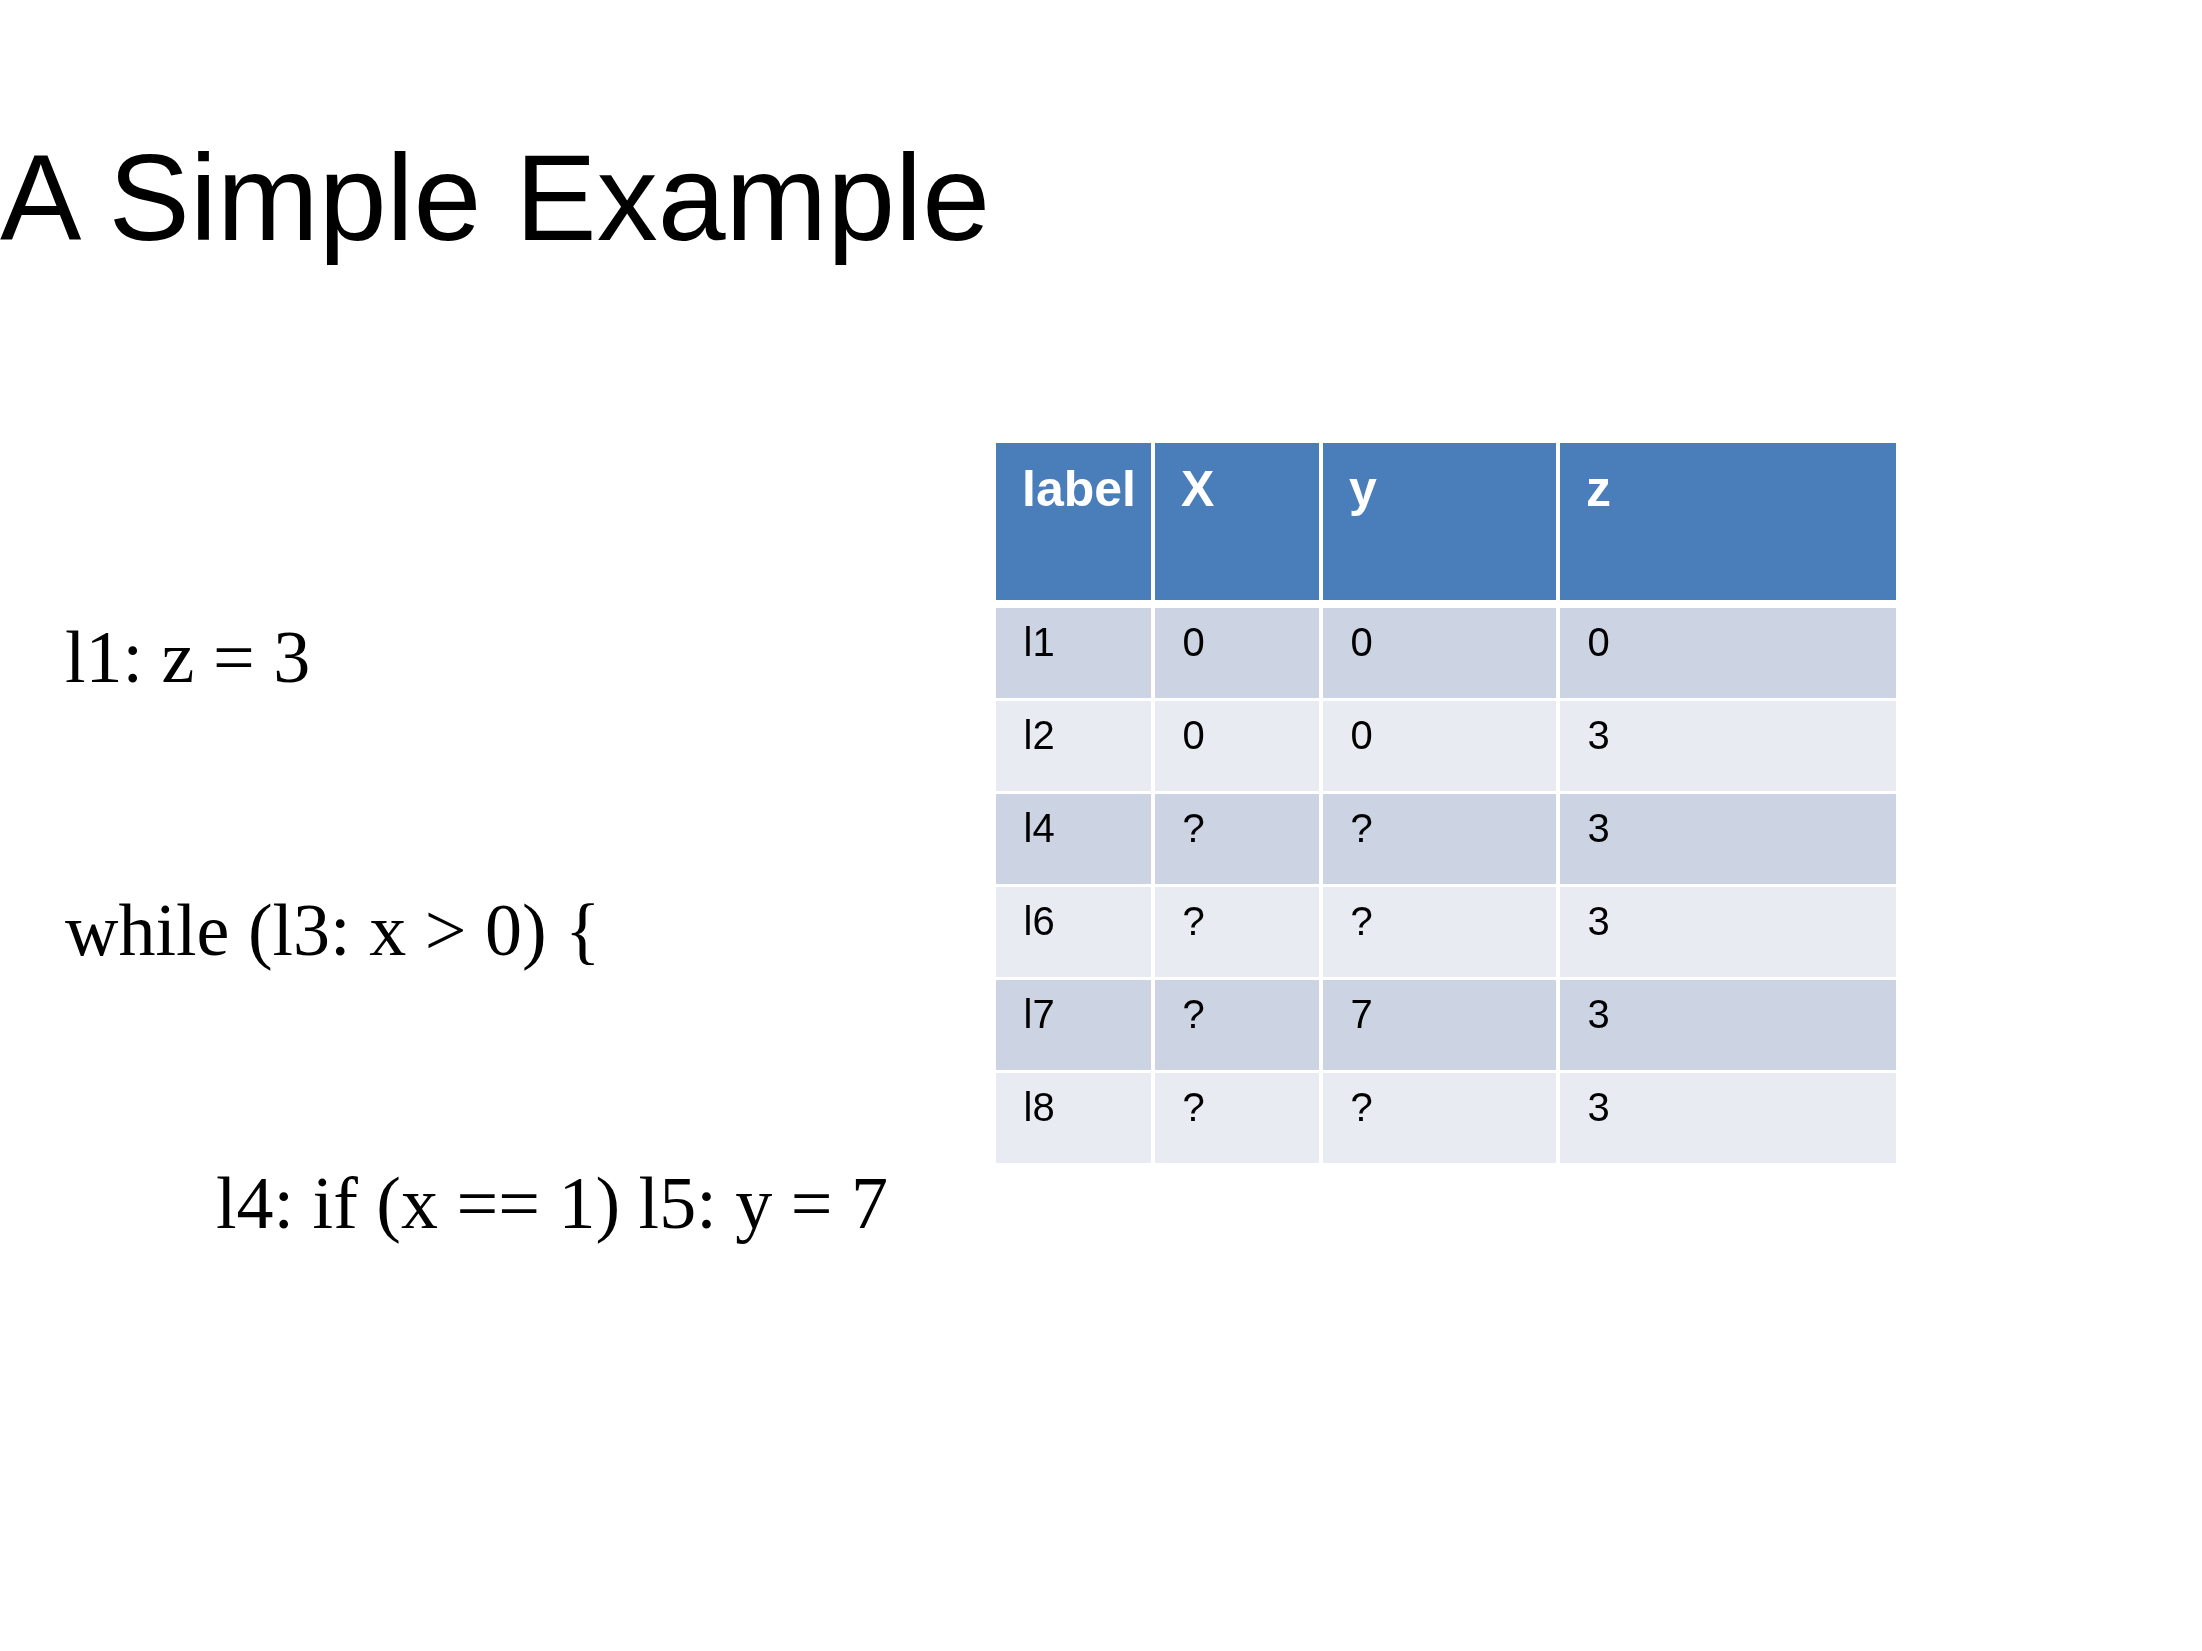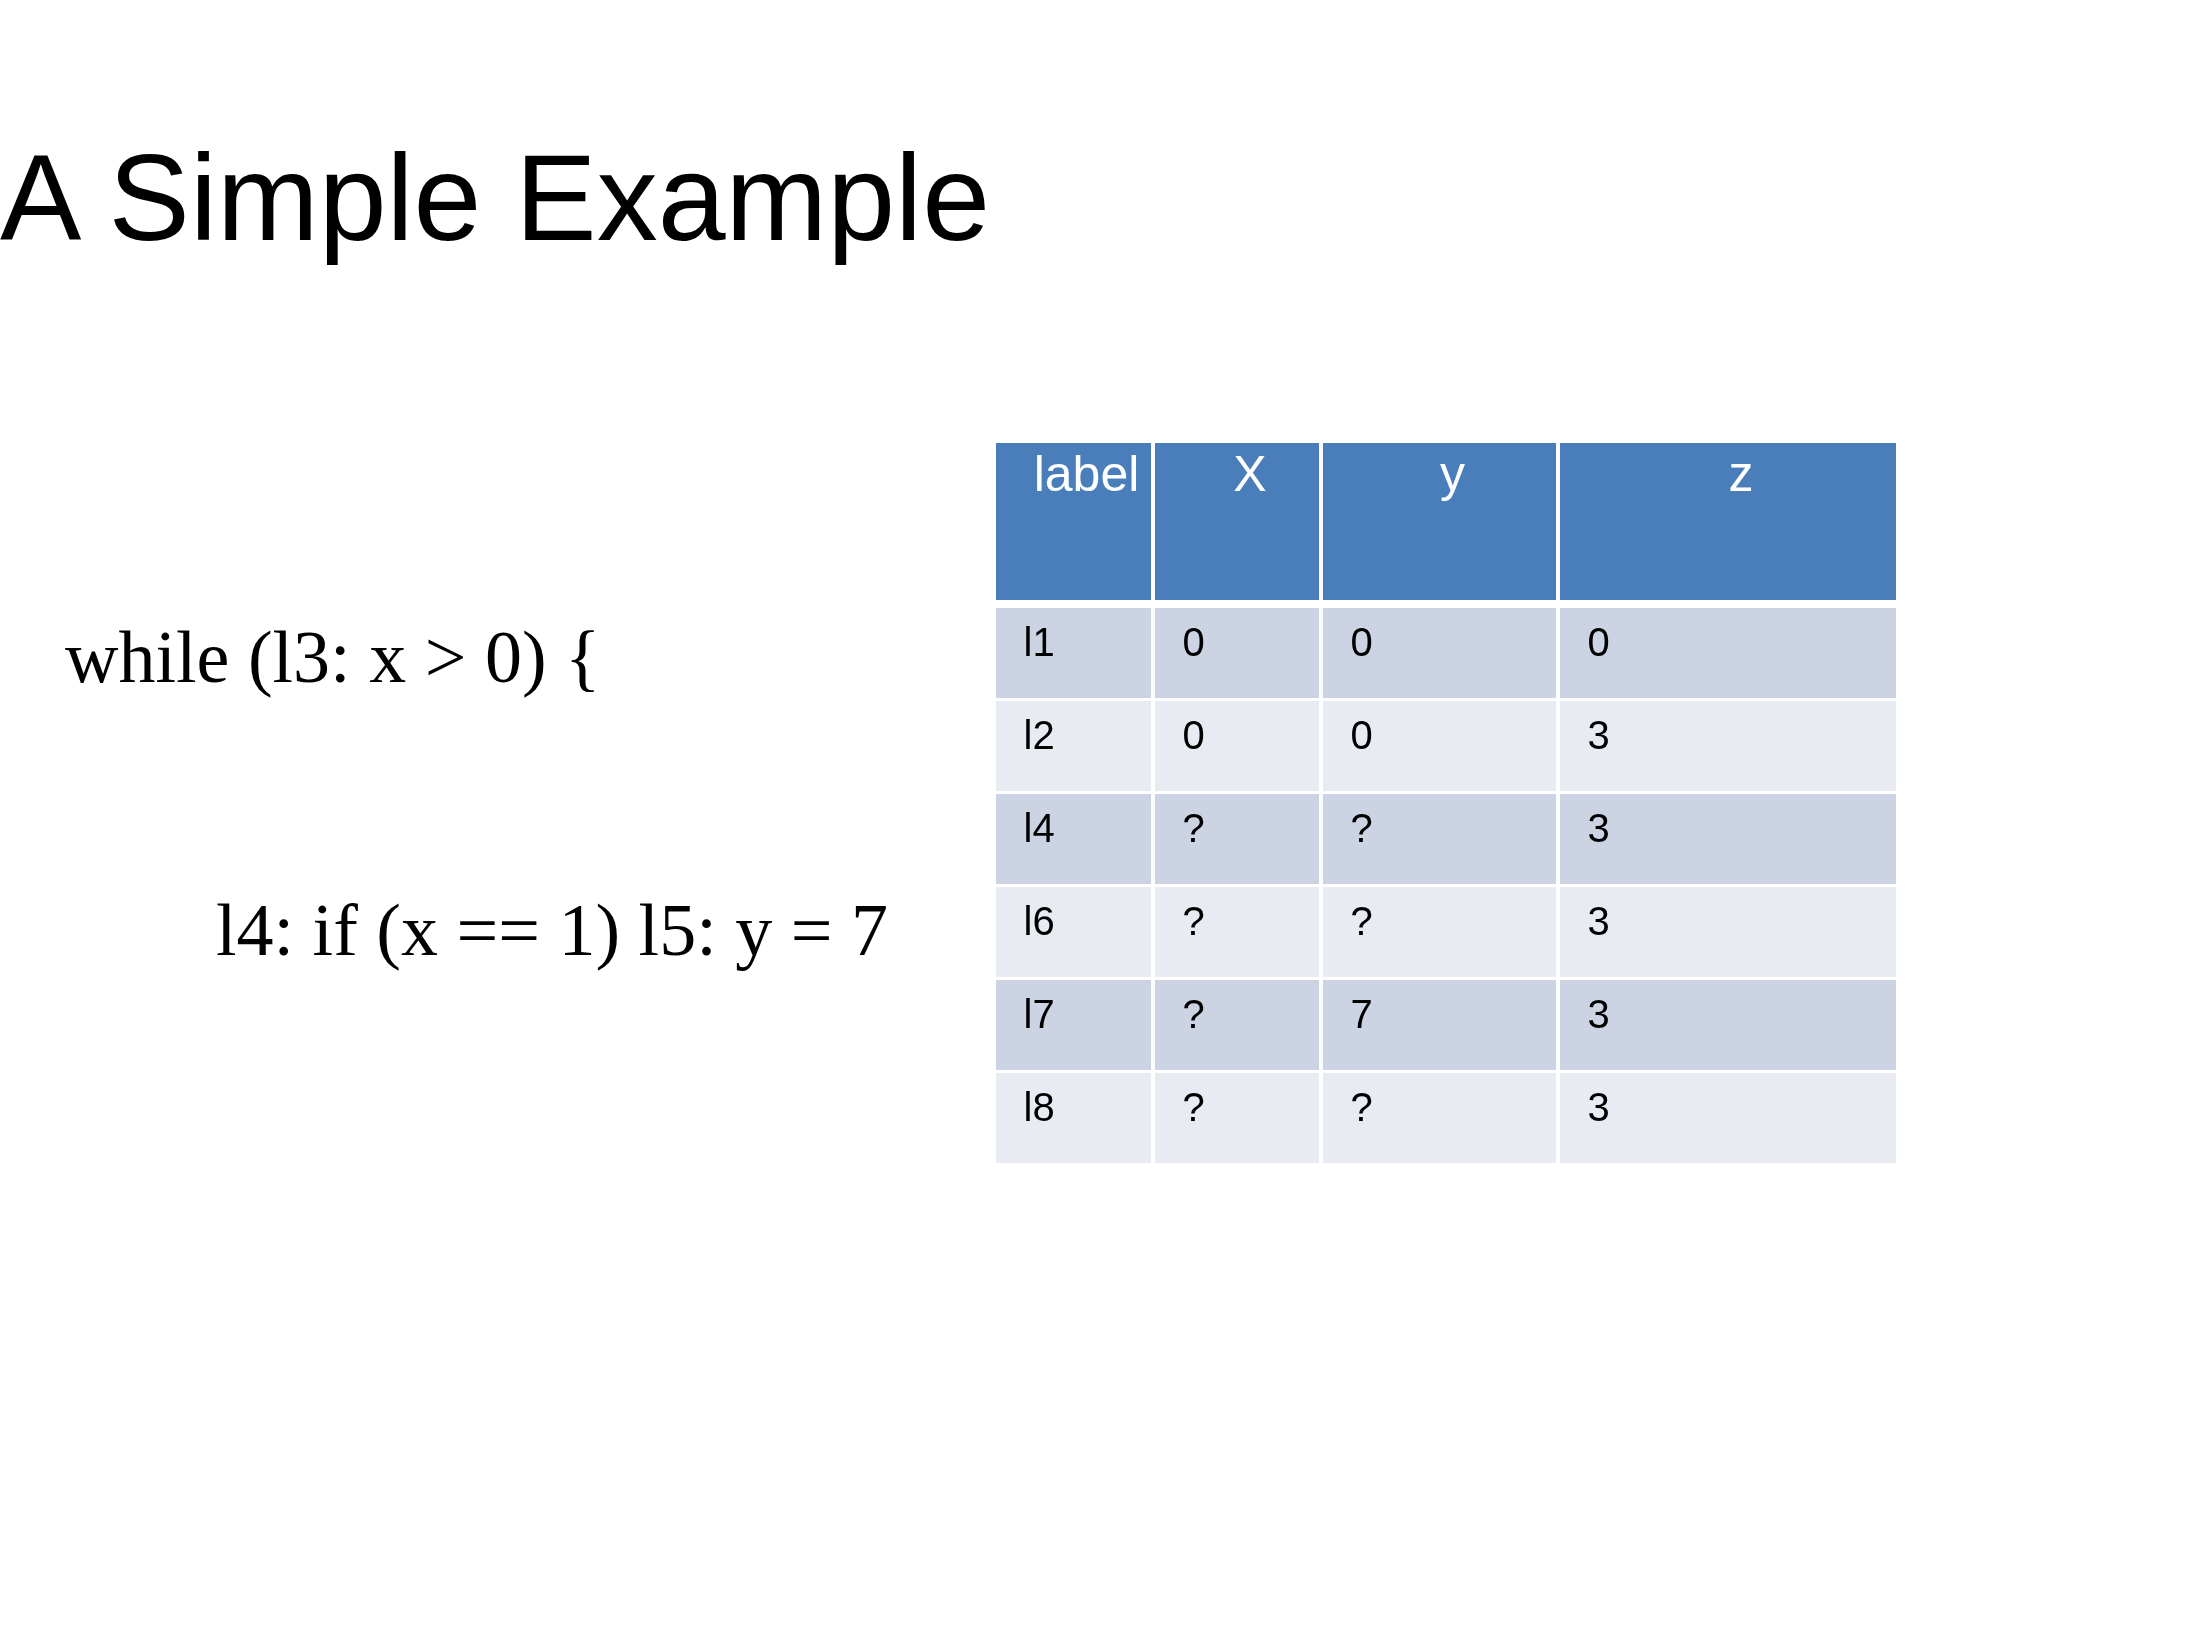--- a/index.html
+++ b/index.html
@@ -33,43 +33,44 @@
   .vartable col.c-x     { width:168px; }
   .vartable col.c-y     { width:237px; }
   .vartable col.c-z     { width:336px; }
   .vartable th, .vartable td {
     box-sizing:border-box; vertical-align:top; text-align:left;
     overflow:hidden;
   }
   .vartable th {
     background:var(--header-bg,#4a7ebb);
     color:var(--header-text,#ffffff);
-    font-weight:400; font-size:50px; line-height:1.1;
-    height:165px; padding:4px 0 0 26px;
-    border-right:4.3px solid #fff; border-bottom:8.6px solid #fff;text-align:center;
+    font-weight:700; font-size:50px; line-height:1.1;
+    height:165px; padding:19px 0 0 26px;
+    border-right:4.3px solid #fff; border-bottom:8.6px solid #fff;
   }
   .vartable th:last-child { border-right:0; }
   .vartable td {
     font-size:40px; line-height:1;
     color:var(--text,#000000);
     height:93px; padding:13.8px 0 0 27.5px;
     border-right:4.3px solid #fff; border-bottom:3.4px solid #fff;
   }
   .vartable td:last-child { border-right:0; }
   .vartable tbody tr:nth-child(odd)  td { background:var(--band-dark,#ccd3e3); }
   .vartable tbody tr:nth-child(even) td { background:var(--band-light,#e9ebf3); }
 </style>
 </head>
 <body>
 
 <div class="slide" style="--header-bg: #4a7ebb; --header-text: #ffffff; --band-dark: #ccd3e3; --band-light: #e9ebf3; --text: #000000; --background: #ffffff;">
 
   <h1 class="title">A Simple Example</h1>
 
   <div class="code">
+    <div class="code-line indent-0">l1: z = 3</div>
     <div class="code-line indent-0">while (l3: x &gt; 0) {</div>
     <div class="code-line indent-1">l4: if (x == 1) l5: y = 7</div>
     
     
     
     
   </div>
 
   <table class="vartable">
     <colgroup>

